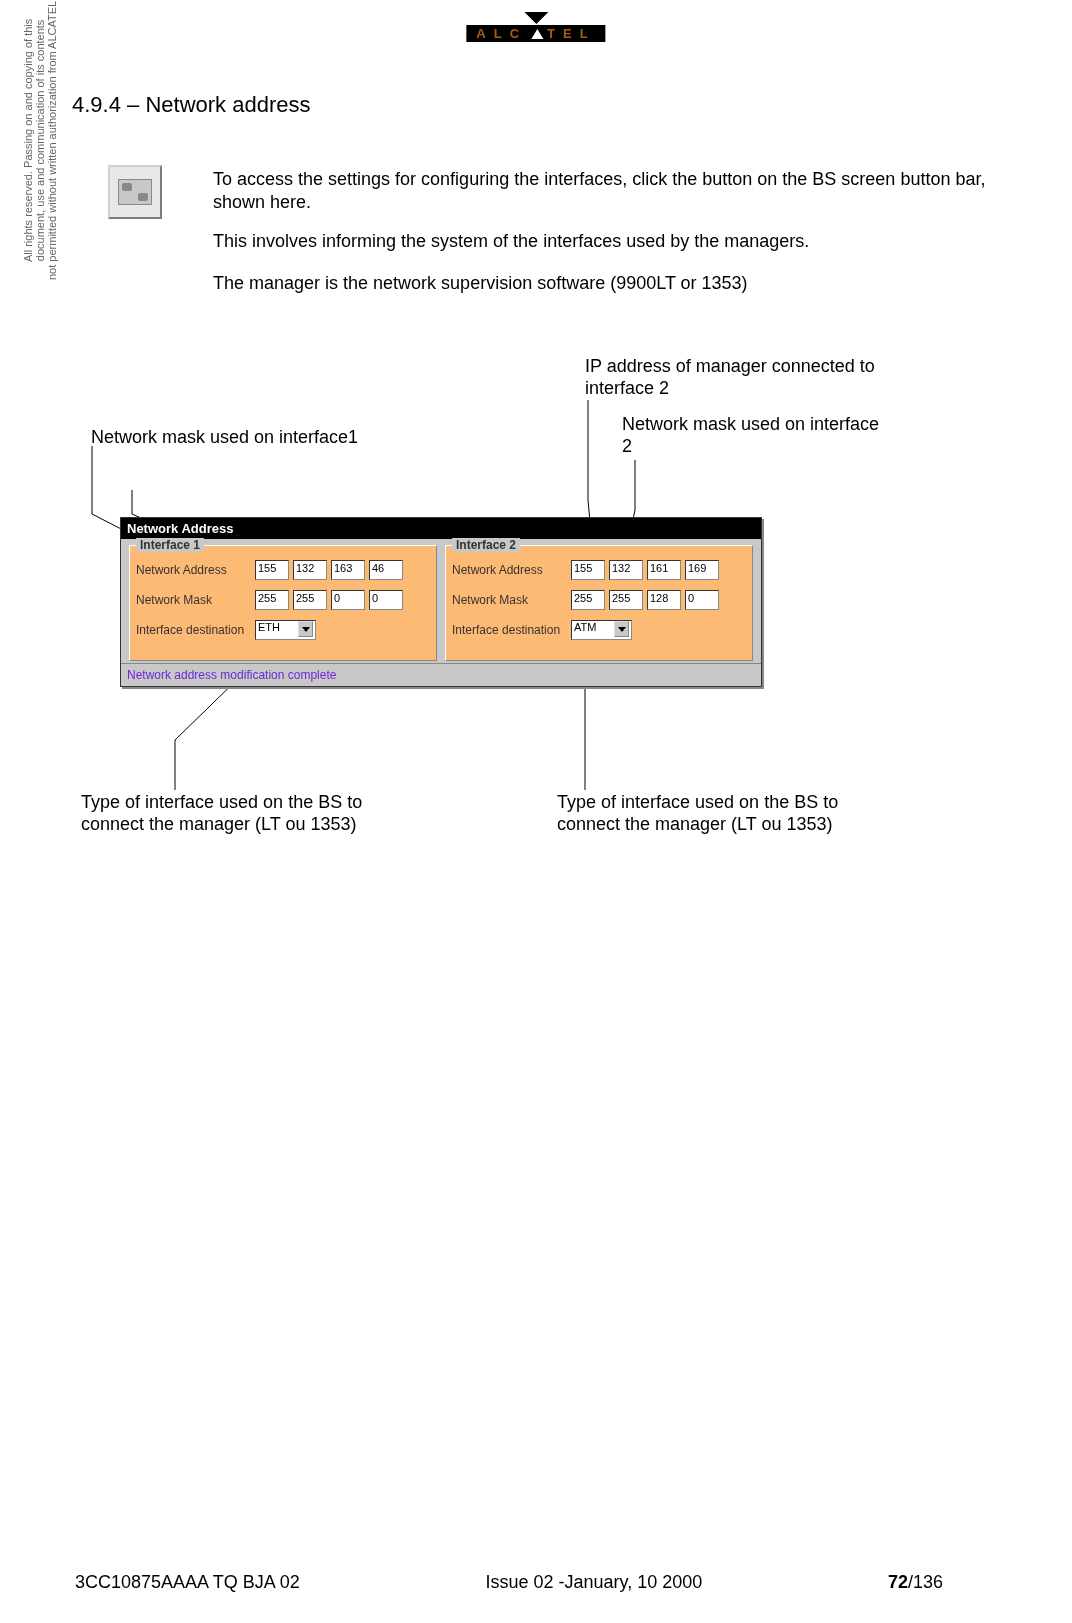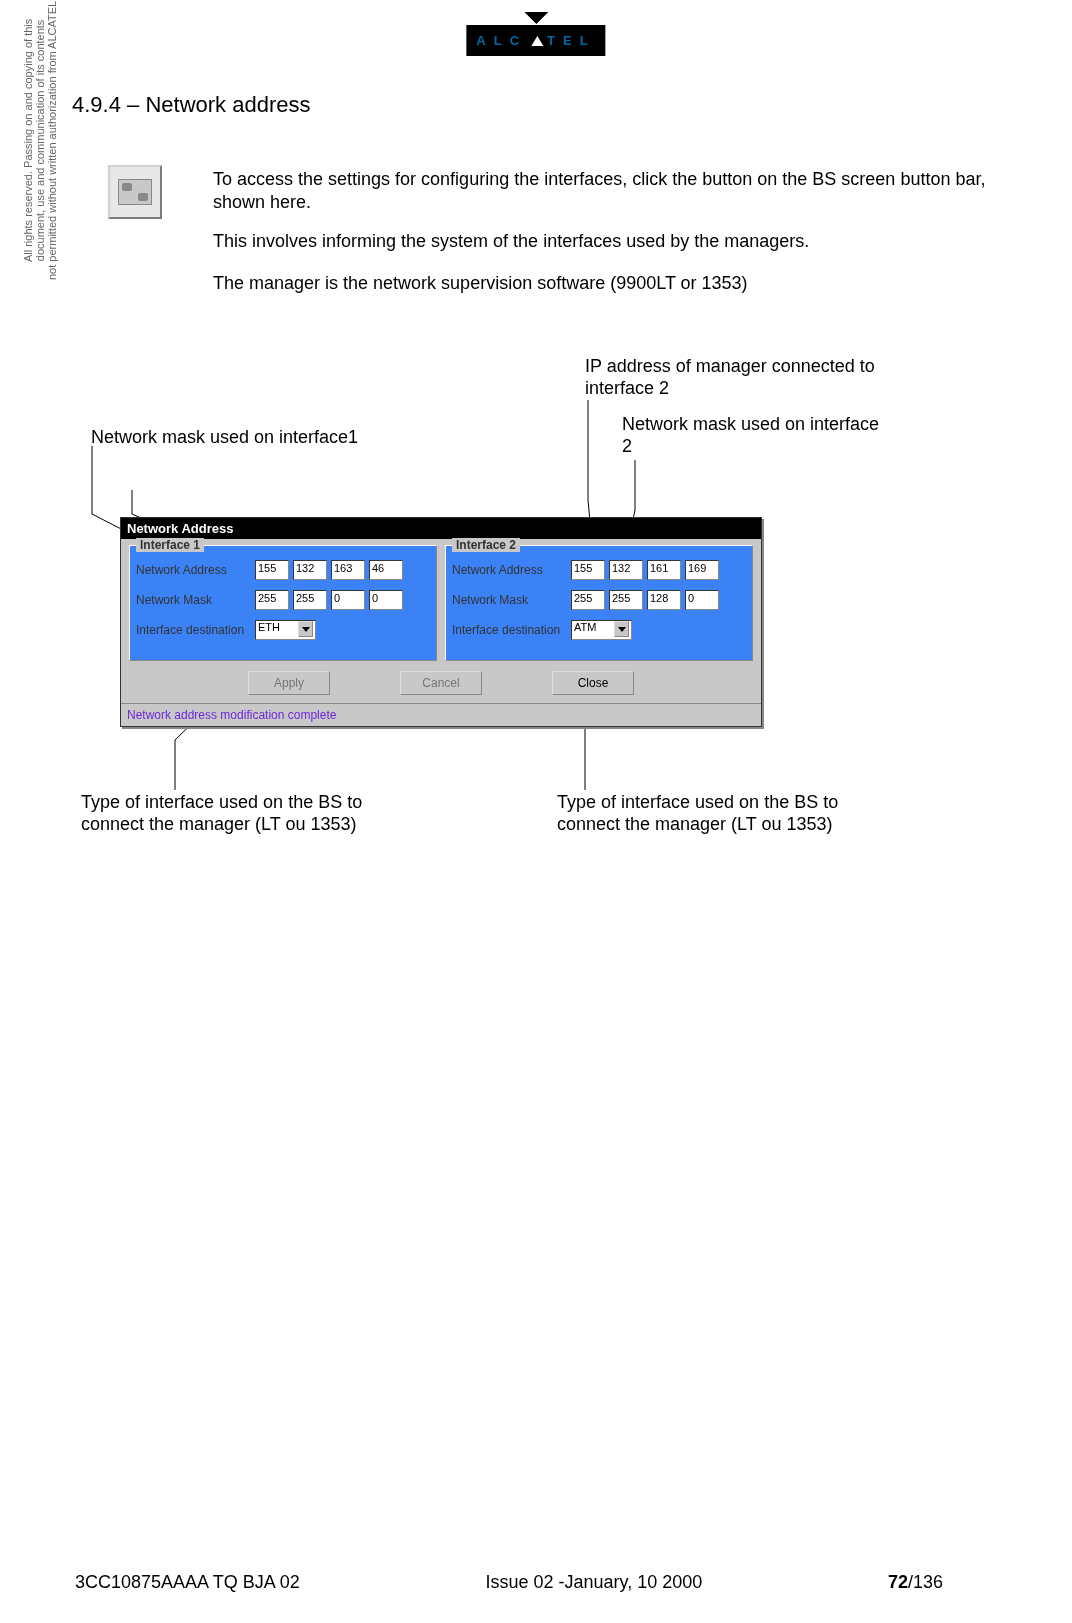--- a/index.html
+++ b/index.html
@@ -1,40 +1,40 @@
 <!DOCTYPE html>
 <html><head>
 <meta charset="utf-8">
 <style>
   html,body{margin:0;padding:0;background:#fff;font-family:Arial,Helvetica,sans-serif;color:#000}
   .page{width:1072px;height:1623px;position:relative;margin:0 auto;background:#fff}
   .logo{position:absolute;top:12px;left:50%;transform:translateX(-50%);display:flex;flex-direction:column;align-items:center}
   .logo-tri{width:0;height:0;border-left:12px solid transparent;border-right:12px solid transparent;border-top:12px solid #000;margin-bottom:1px}
-  .logo-bar{background:#000;color:#0369a1;padding:8px 10px;font-size:13px;letter-spacing:8px;font-weight:bold;display:flex;align-items:center}
+  .logo-bar{background:#000;color:#a16207;padding:1px 10px;font-size:13px;letter-spacing:8px;font-weight:bold;display:flex;align-items:center}
   .logo-bar .tri-up{display:inline-block;width:0;height:0;border-left:6px solid transparent;border-right:6px solid transparent;border-bottom:10px solid #fff;margin:0 4px;vertical-align:middle}
   .heading{position:absolute;top:92px;left:72px;font-size:22px;font-weight:normal}
   .vtext{position:absolute;top:280px;left:22px;transform:rotate(-90deg);transform-origin:left top;font-size:11px;line-height:1.1;text-align:center;white-space:nowrap;color:#666}
   .icon-box{position:absolute;top:165px;left:108px;width:50px;height:50px;background:#e8e8e8;border:2px outset #d0d0d0;display:flex;align-items:center;justify-content:center}
   .icon-inner{width:32px;height:24px;background:#c8c8c8;border:1px solid #888;position:relative}
   .icon-inner::before{content:"";position:absolute;top:3px;left:3px;width:10px;height:8px;background:#888;border-radius:2px}
   .icon-inner::after{content:"";position:absolute;bottom:3px;right:3px;width:10px;height:8px;background:#888;border-radius:2px}
   .body-text{position:absolute;left:213px;font-size:18px;line-height:1.3}
   .bt1{top:168px;width:780px}
   .bt2{top:230px;width:780px}
   .bt3{top:272px;width:780px}
   .ann{position:absolute;font-size:18px;line-height:1.2}
   .ann-a{top:356px;left:585px;width:320px}
   .ann-b{top:414px;left:622px;width:260px}
   .ann-c{top:427px;left:91px}
   .ann-d{top:472px;left:130px}
   svg.lines{position:absolute;top:0;left:0;width:1072px;height:1623px;pointer-events:none}
   .dialog{position:absolute;top:517px;left:120px;width:640px;background:#c8c8c8;border:1px solid #333;box-shadow:2px 2px 0 #888}
   .title-bar{background:#000;color:#fff;font-size:13px;padding:3px 6px;font-weight:bold}
   .panels{display:flex;padding:6px 8px 2px 8px;gap:8px}
-  .panel{flex:1;border:1px solid #888;border-top-color:#fff;border-left-color:#fff;padding:4px 16px 10px 6px;position:relative;background:#3b82f6}
+  .panel{flex:1;border:1px solid #888;border-top-color:#fff;border-left-color:#fff;padding:4px 16px 10px 6px;position:relative;background:#fdba74}
   .panel-title{position:absolute;top:-8px;left:6px;background:#c8c8c8;padding:0 4px;font-size:12px;font-weight:bold;color:#333}
   .row{display:flex;align-items:center;margin:10px 0;gap:4px}
   .lab{font-size:12px;color:#333;width:115px}
   .ip-box{width:28px;height:16px;background:#fff;border:1px inset #888;font-size:11px;padding:1px 2px}
   .sel{width:55px;height:18px;background:#fff;border:1px inset #888;font-size:11px;display:flex;align-items:flex-start;justify-content:space-between;padding:0 2px}
   .sel .arr{width:13px;height:14px;background:#c8c8c8;border:1px outset #ddd;display:flex;align-items:center;justify-content:center}
   .sel .arr::after{content:"";border-left:4px solid transparent;border-right:4px solid transparent;border-top:5px solid #000}
   .btns{display:flex;justify-content:center;gap:70px;padding:8px 0}
   .btn{width:80px;height:22px;border:1px outset #ddd;background:#c8c8c8;font-size:12px;display:flex;align-items:center;justify-content:center;color:#777}
   .btn.active{color:#000;border:1px outset #ddd}
@@ -142,25 +142,20 @@
         </div>
         <div class="row">
           <div class="lab">Interface destination</div>
           <div class="sel">
             <span>ATM</span>
             <span class="arr"></span>
           </div>
         </div>
       </div>
     </div>
-    <div class="btns">
-      <div class="btn">Apply</div>
-      <div class="btn">Cancel</div>
-      <div class="btn active">Close</div>
-    </div>
     <div class="status">Network address modification complete</div>
   </div>
 
   <div class="footer">
     <span>3CC10875AAAA TQ BJA 02</span>
     <span>Issue 02 -January, 10 2000</span>
     <span class="pg"><strong>72</strong><span>/136</span></span>
   </div>
 
 </div>

